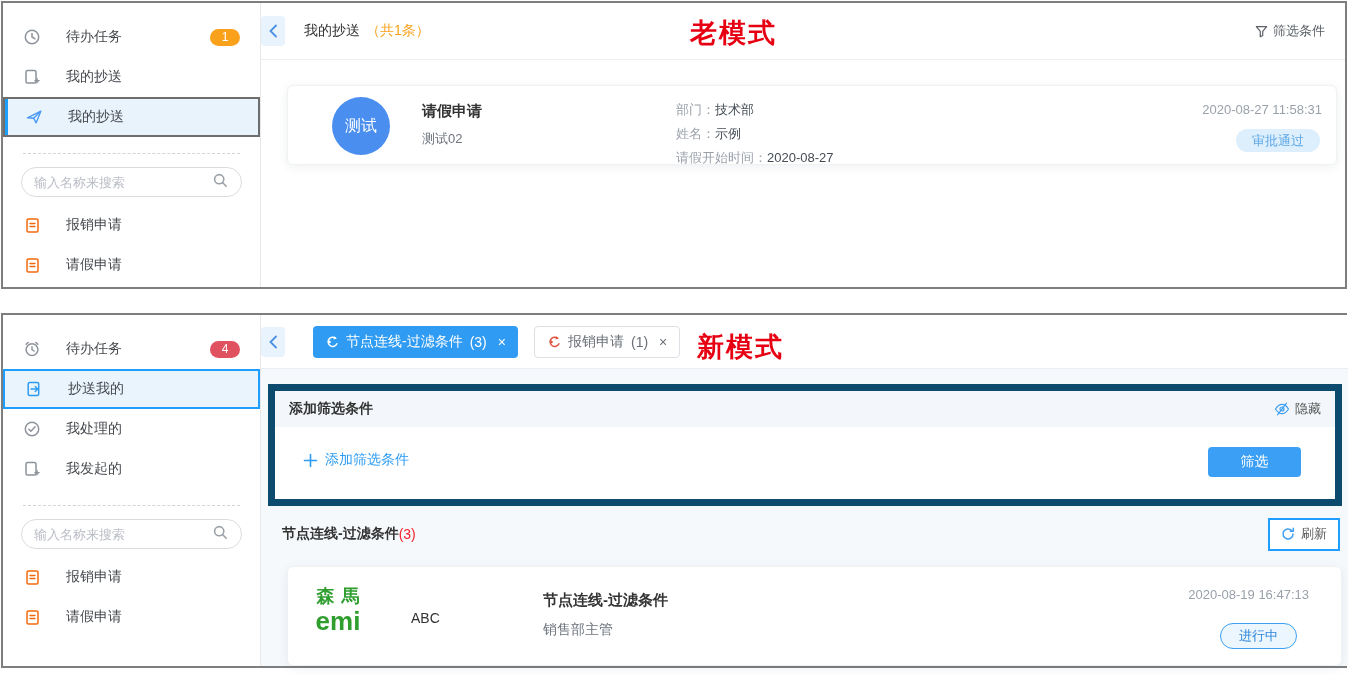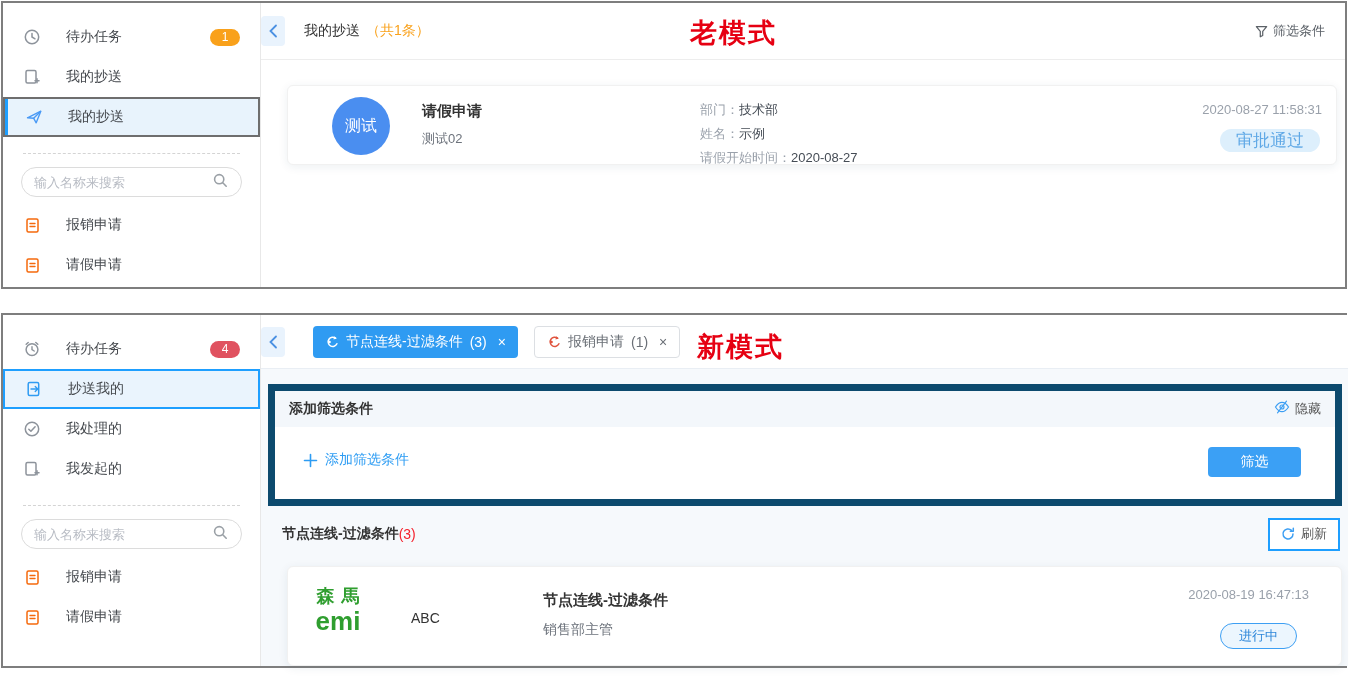--- a/index.html
+++ b/index.html
@@ -36,37 +36,37 @@
   .hdr-title { margin-left:19px; font-size:14px; color:#333; }
   .hdr-count { margin-left:6px; font-size:14px; color:#f9a11b; }
   .hdr-filter { margin-left:auto; display:flex; align-items:center; gap:4px; font-size:13px; color:#595f66; cursor:pointer; }
   .body-old { padding:25px 8px 0 26px; }
   .card { background:#fff; border:1px solid #f1f1f1; border-radius:6px; box-shadow:0 2px 10px rgba(30,60,90,.08); position:relative; }
   .card-old { height:80px; }
   .avatar { position:absolute; left:44px; top:11px; width:58px; height:58px; border-radius:50%; background:#4a8ef0; color:#fff; font-size:16px; display:flex; align-items:center; justify-content:center; }
   .c-title { font-size:15px; font-weight:bold; color:#333; }
   .c-sub { font-size:13px; color:#6d737c; margin-top:9px; }
   .c-block1-old { position:absolute; left:134px; top:16px; }
-  .c-fields-old { position:absolute; left:388px; top:12px;margin-left:24px; }
+  .c-fields-old { position:absolute; left:388px; top:12px; }
   .c-field { font-size:13px; line-height:24px; color:#9aa1ab; }
   .c-field b { font-weight:normal; color:#454c55; }
   .c-time { position:absolute; right:14px; top:16px; font-size:13px; color:#9aa1ab; }
-  .status-soft { position:absolute; right:16px; bottom:12px; height:23px; padding:0 16px; border-radius:12px; background:#ddeffc; color:#5fa8e6; font-size:17px; display:flex; align-items:center; }
+  .status-soft { position:absolute; right:16px; bottom:12px; height:23px; padding:0 16px; border-radius:12px; background:#ddeffc; color:#5fa8e6; font-size:13px; display:flex; align-items:center; }
 
   
   .tabs-row { height:55px; display:flex; align-items:center; border-bottom:1px solid #e9eef4; background:#fff; }
   .tab { height:32px; display:flex; align-items:center; gap:7px; padding:0 12px; border-radius:4px; font-size:14px; cursor:pointer; }
   .tab.active { margin-left:28px; background:#2f9bf2; color:#fff; }
   .tab.inactive { margin-left:16px; background:#fff; color:#6a6f76; border:1px solid #dcdfe3; }
   .tab .tclose { font-size:14px; margin-left:4px; cursor:pointer; }
   .content-new { flex:1; background:#f6f9fc; padding:15px 6px 0 7px; }
   .filter-box { border:7px solid #0c4a6e; background:#fff; }
   .filter-hd { height:36px; background:#f3f7fb; display:flex; align-items:center; padding:0 14px; }
   .filter-hd .ft { font-size:14px; font-weight:bold; color:#333; }
-  .hide-link { margin-left:auto; display:flex; align-items:flex-start; gap:5px; font-size:13px; color:#555; cursor:pointer; }
+  .hide-link { margin-left:auto; display:flex; align-items:center; gap:5px; font-size:13px; color:#555; cursor:pointer; }
   .filter-bd { height:72px; position:relative; background:#fff; }
   .add-link { position:absolute; left:28px; top:24px; display:flex; align-items:center; gap:7px; font-size:14px; color:#2d9cf3; cursor:pointer; }
   .filter-btn { position:absolute; right:34px; top:20px; width:93px; height:30px; background:#3ba0f5; border:none; border-radius:4px; color:#fff; font-size:14px; font-family:inherit; cursor:pointer; }
   .section-row { display:flex; align-items:center; margin-top:10px; padding-left:14px; height:36px; }
   .section-title { font-size:14px; font-weight:bold; color:#333; }
   .section-count { font-size:14px; color:#f5222d; }
   .refresh-box { margin-left:auto; margin-right:2px; border:2px solid #1e9fff; background:#fff; height:33px; padding:0 11px; display:flex; align-items:center; gap:6px; font-size:13px; color:#555; cursor:pointer; }
   .card-new { margin:14px 0 0 19px; width:1055px; height:100px; }
   .logo { position:absolute; left:14px; top:17px; width:72px; text-align:center; color:#2f9e2f; }
   .logo .l1 { font-size:18px; font-weight:bold; letter-spacing:7px; padding-left:7px; }

